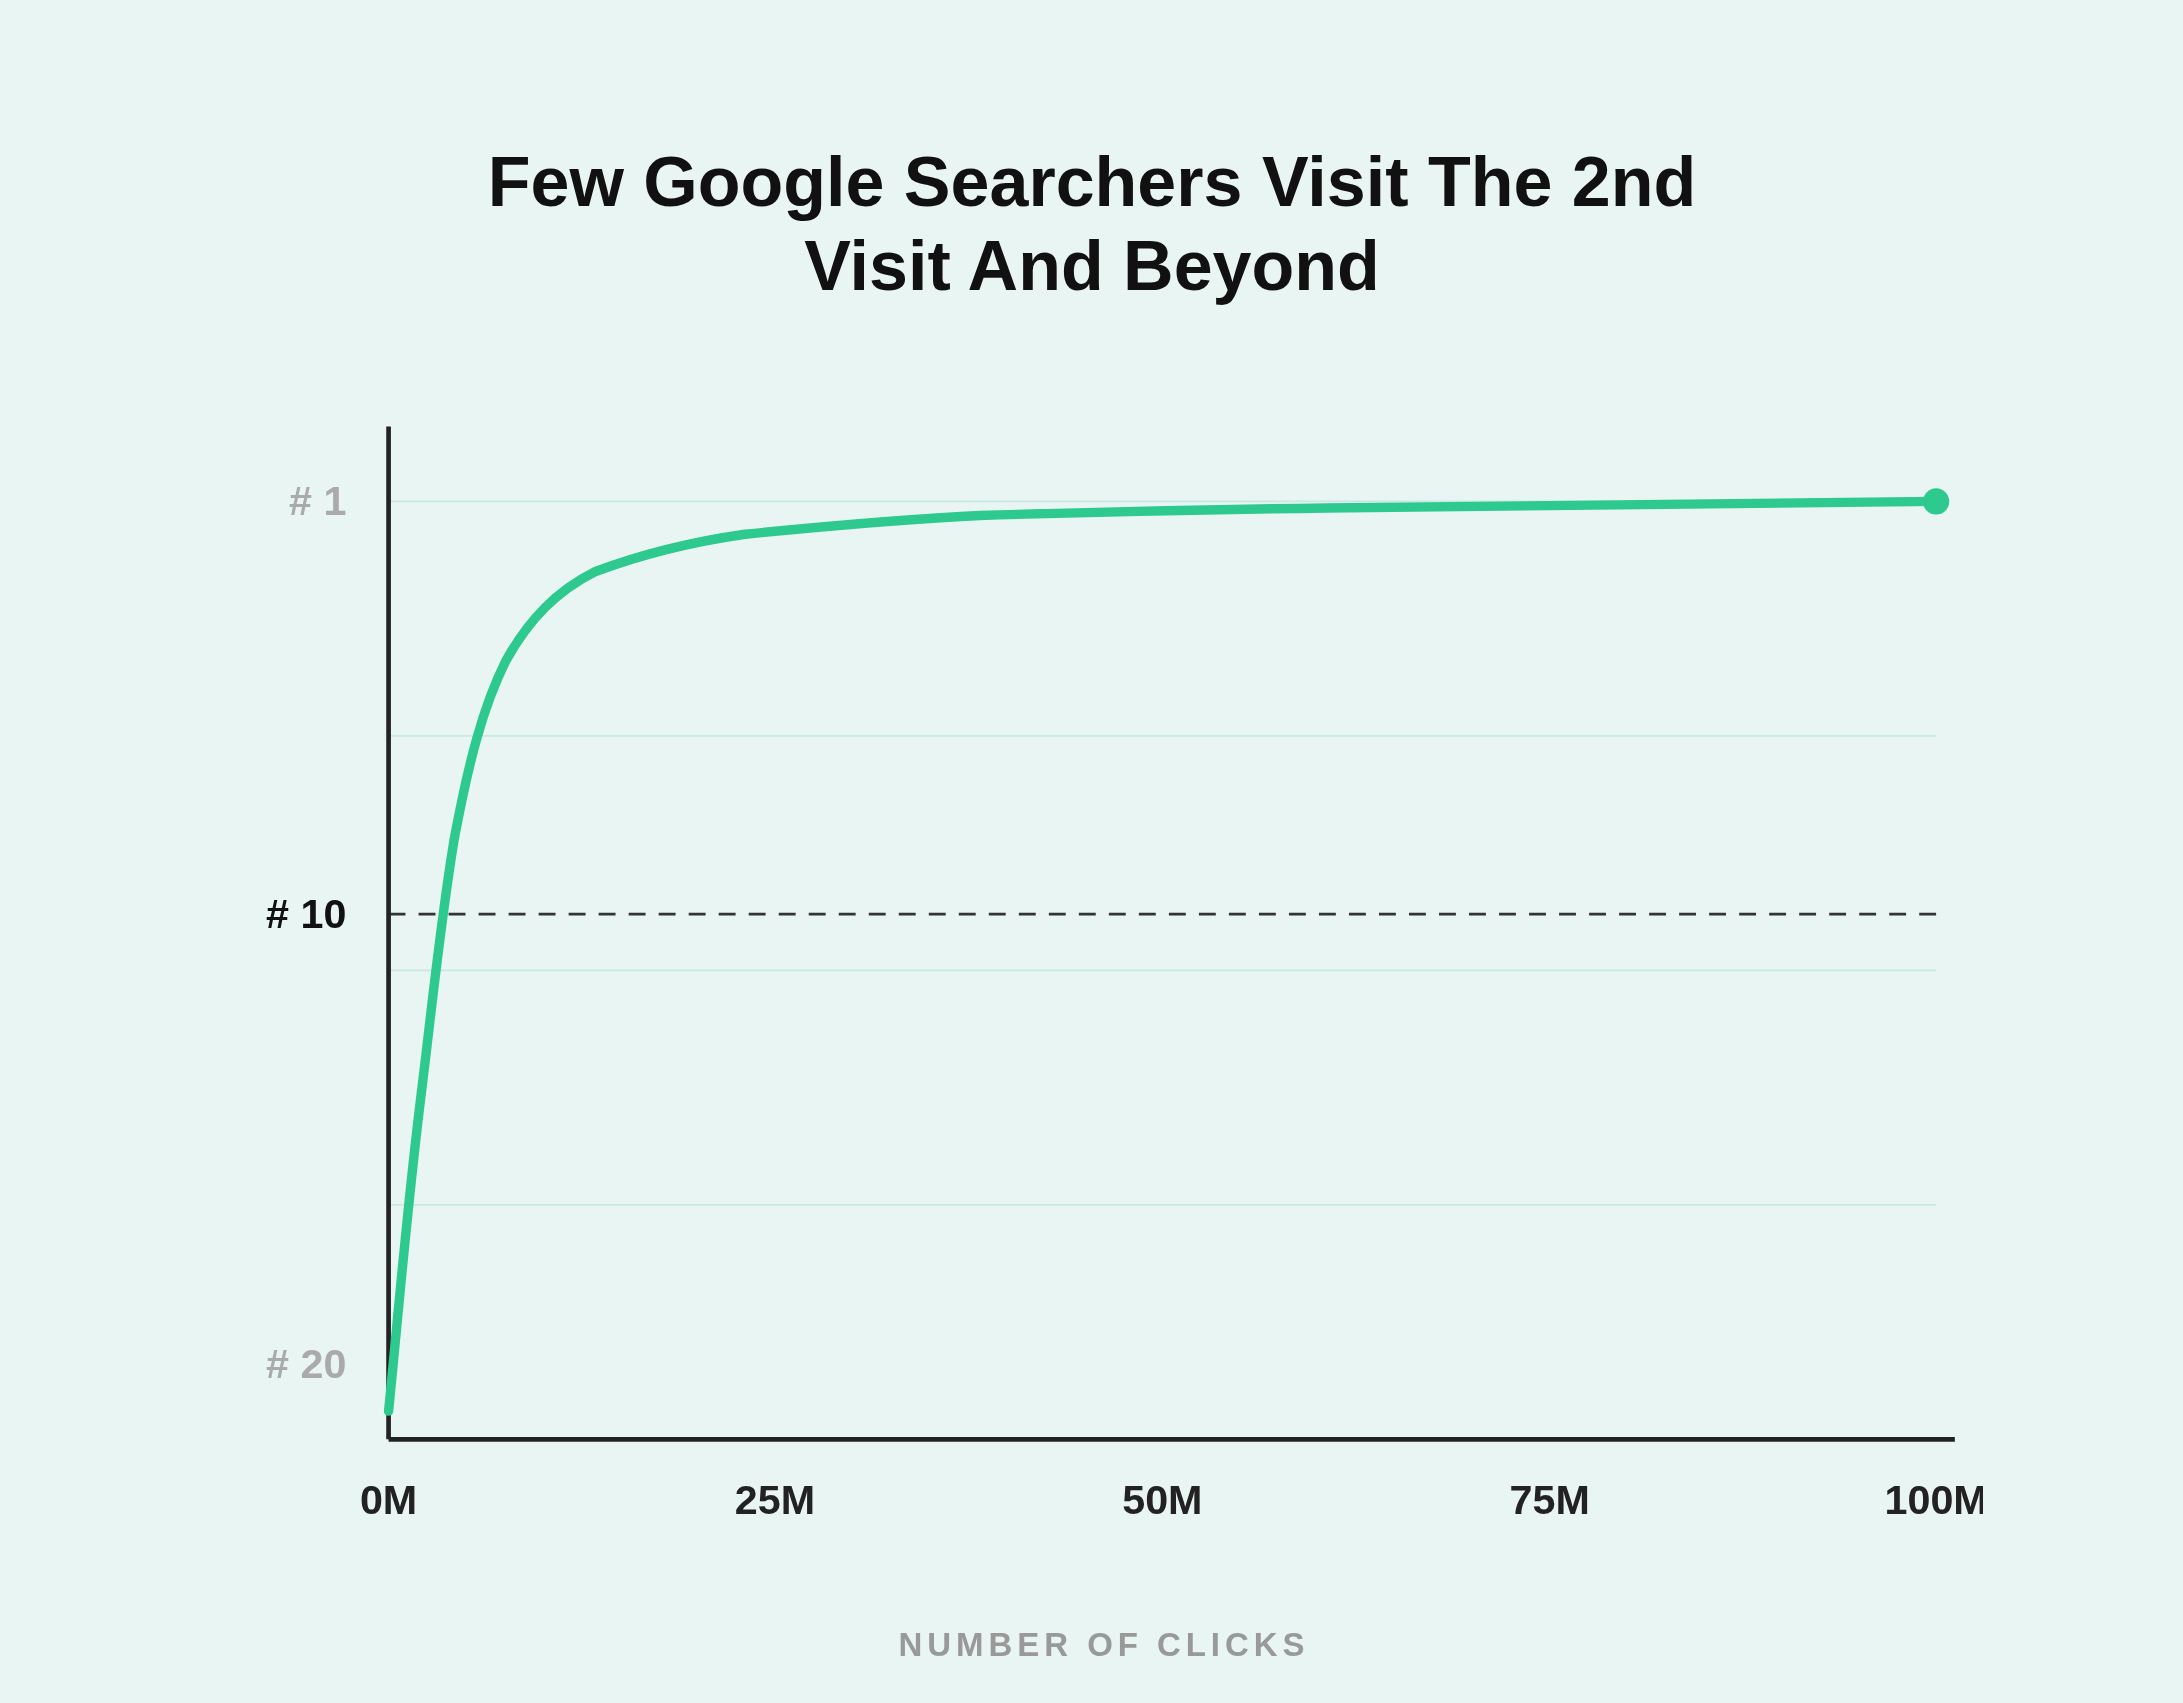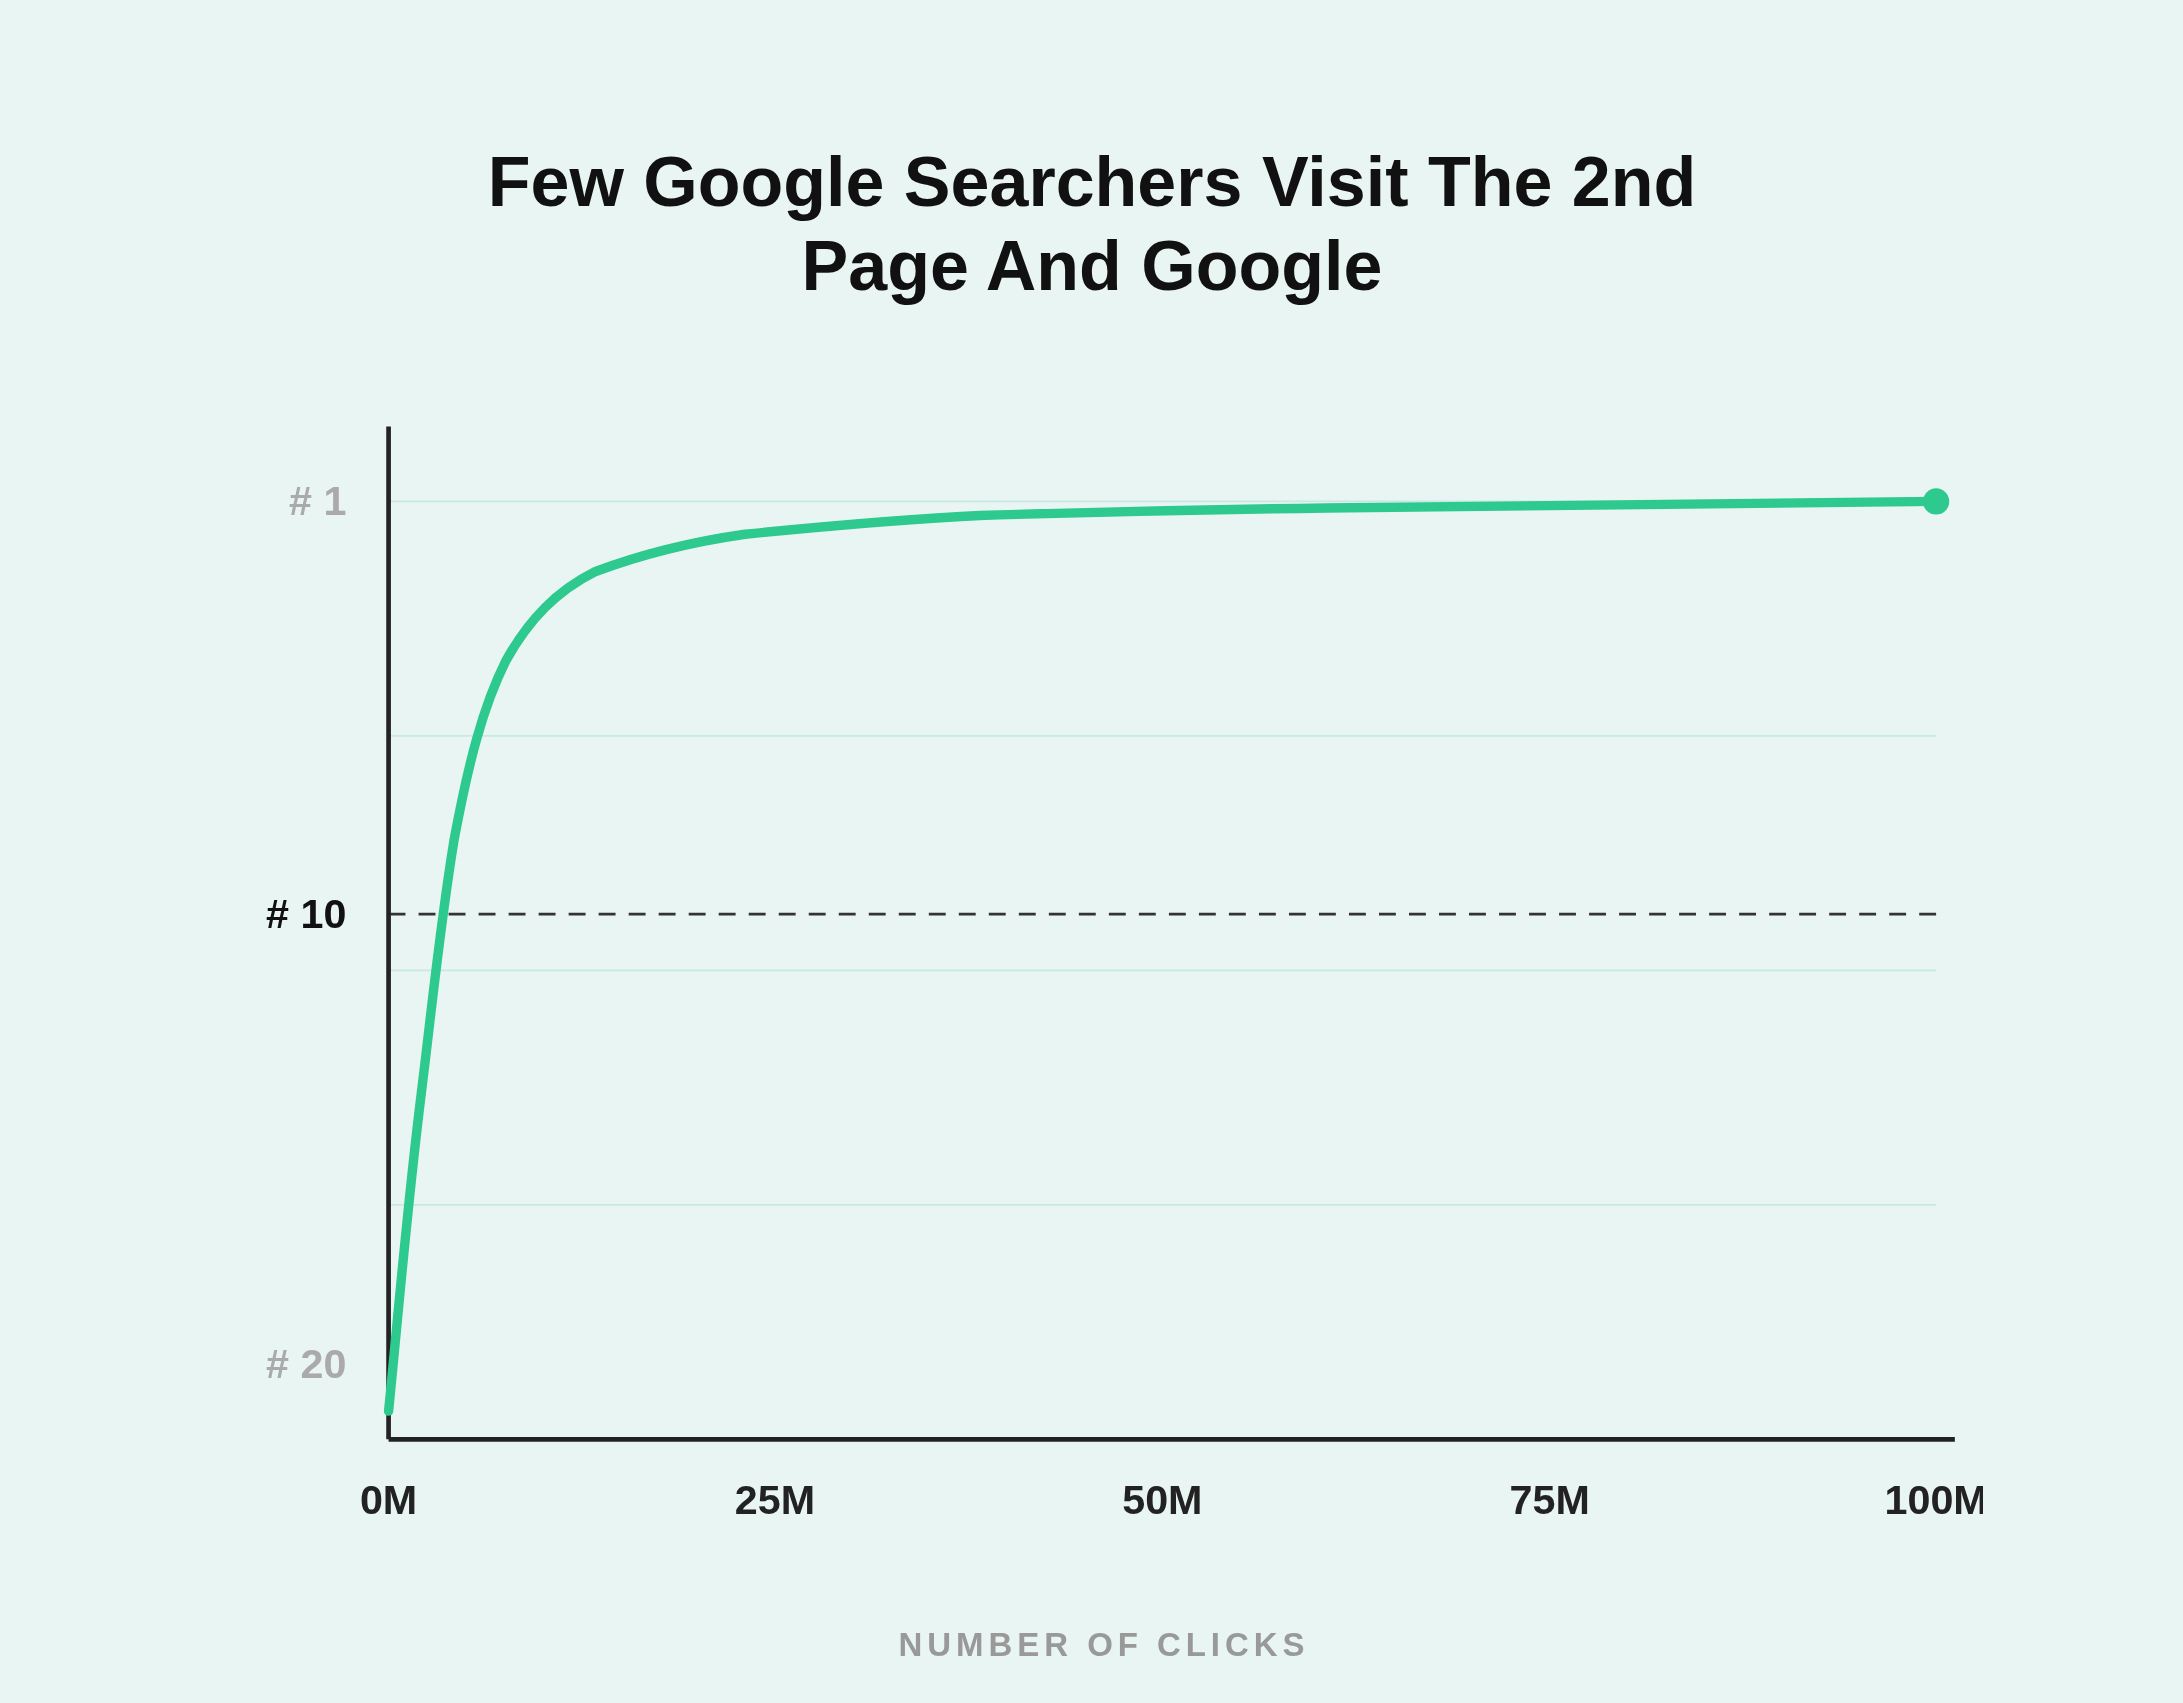--- a/index.html
+++ b/index.html
@@ -53,21 +53,21 @@
       font-weight: 600;
       text-transform: uppercase;
       margin-top: 26px;
       margin-left: 24px;
     }
   </style>
 </head>
 <body>
 
 <div class="chart-container">
-  <h1 class="chart-title">Few Google Searchers Visit The 2nd Page And Google</h1>
+  <h1 class="chart-title">Few Google Searchers Visit The 2nd Visit And Beyond</h1>
 
   <div class="chart-area">
     <svg class="main-chart" viewBox="0 0 1900 1300" preserveAspectRatio="xMidYMid meet">
 
       <line x1="200" y1="130" x2="1850" y2="130" stroke="#c8e8e3" stroke-width="2"></line>
       <line x1="200" y1="380" x2="1850" y2="380" stroke="#c8e8e3" stroke-width="2"></line>
       <line x1="200" y1="630" x2="1850" y2="630" stroke="#c8e8e3" stroke-width="2"></line>
       <line x1="200" y1="880" x2="1850" y2="880" stroke="#c8e8e3" stroke-width="2"></line>
       <line x1="200" y1="1130" x2="1850" y2="1130" stroke="#c8e8e3" stroke-width="2"></line>
 

